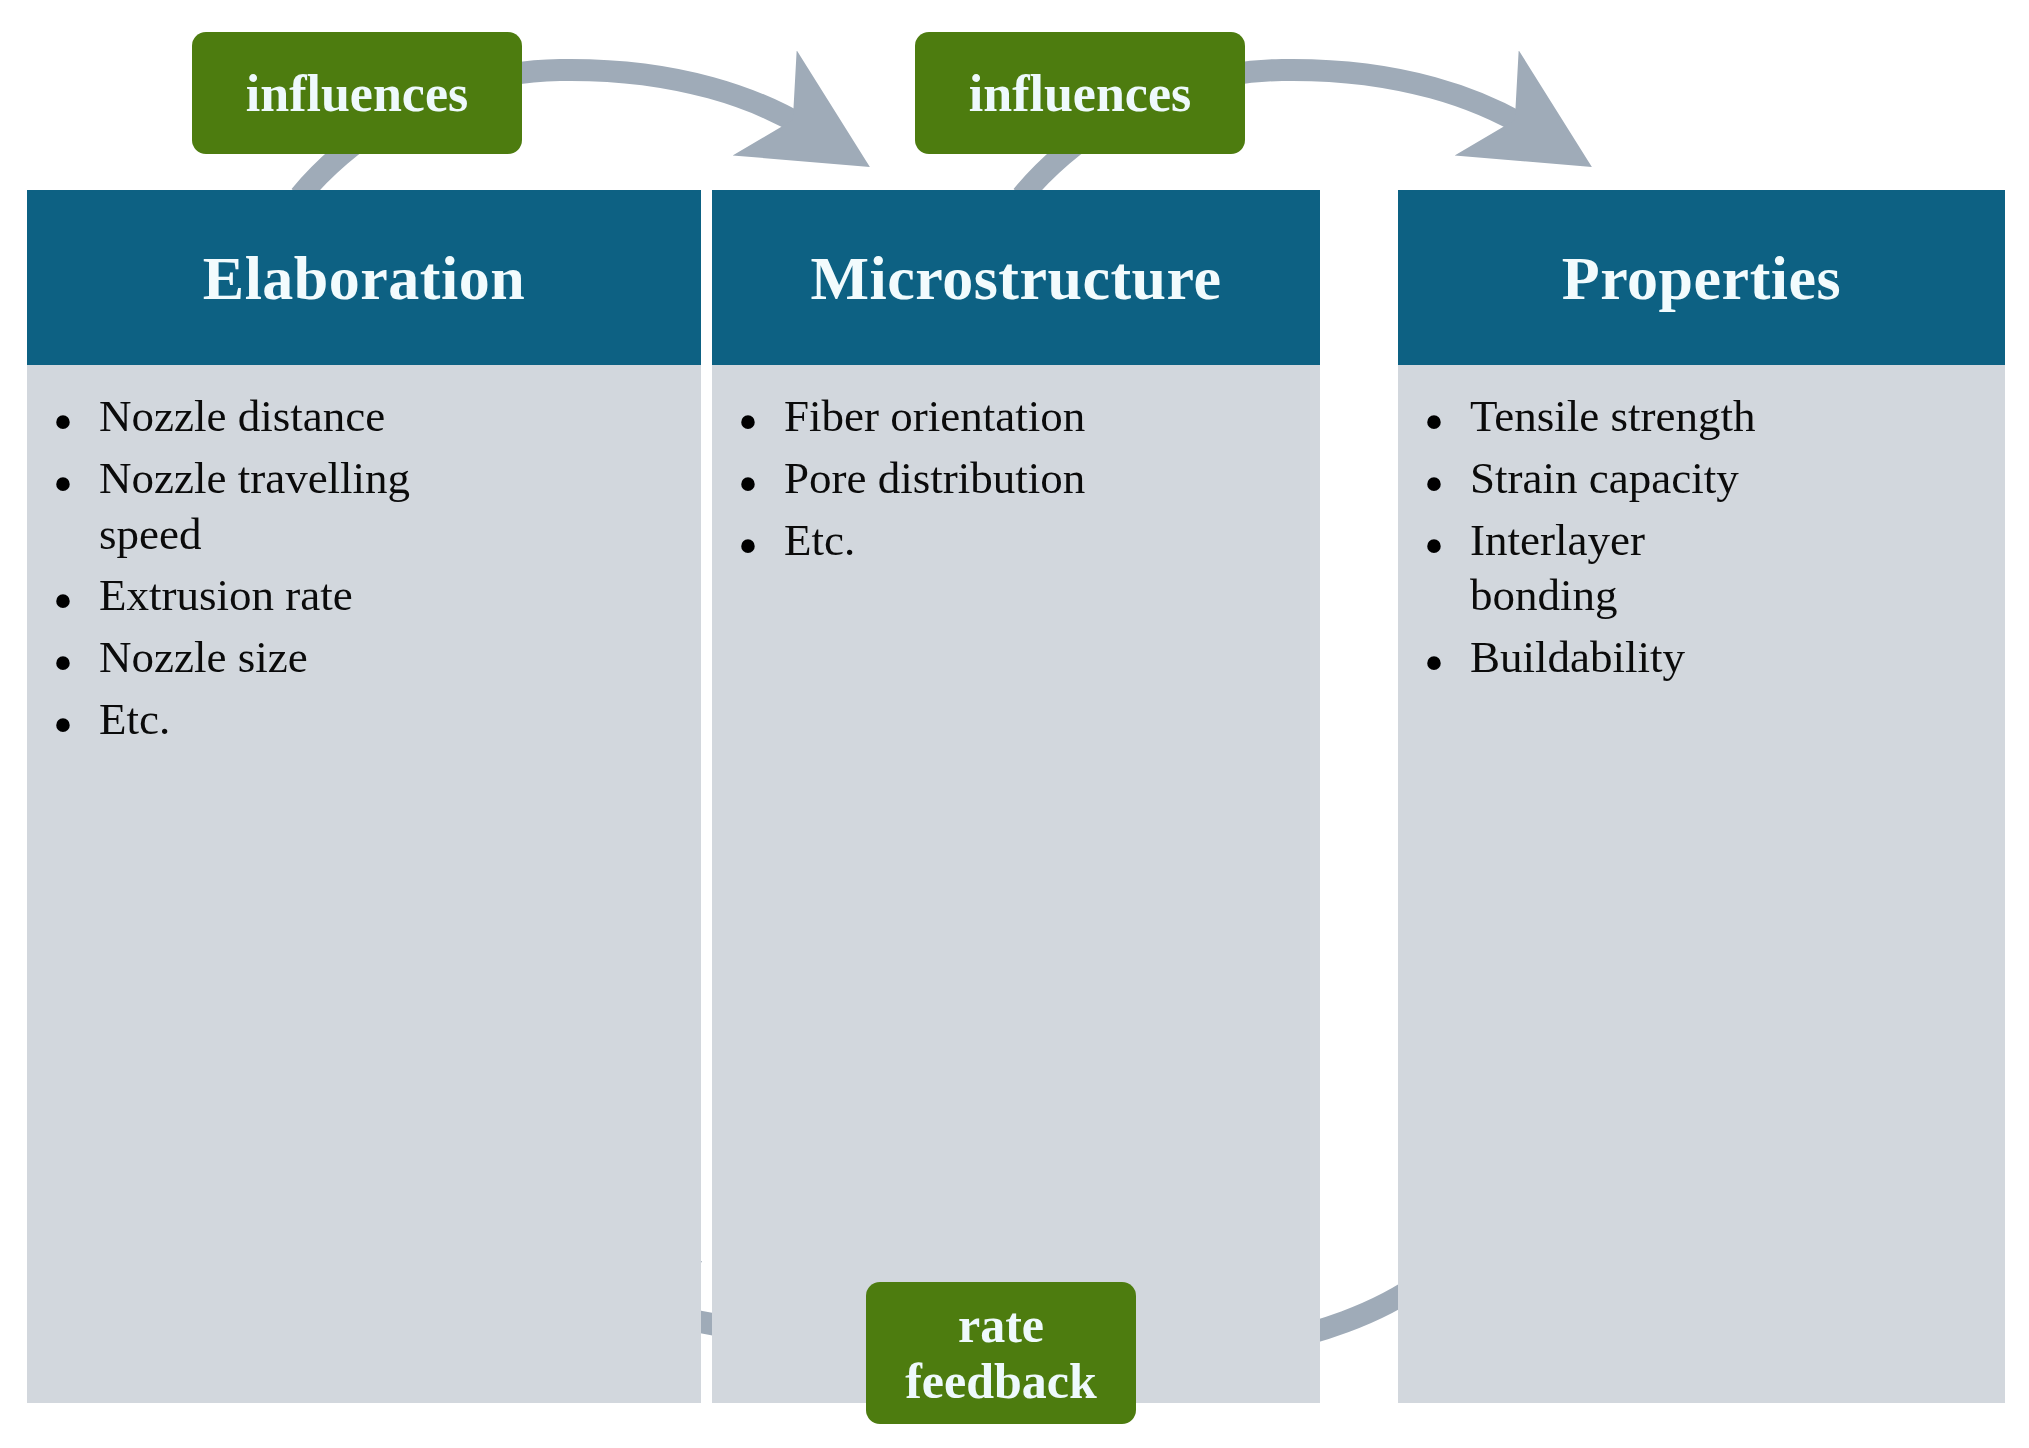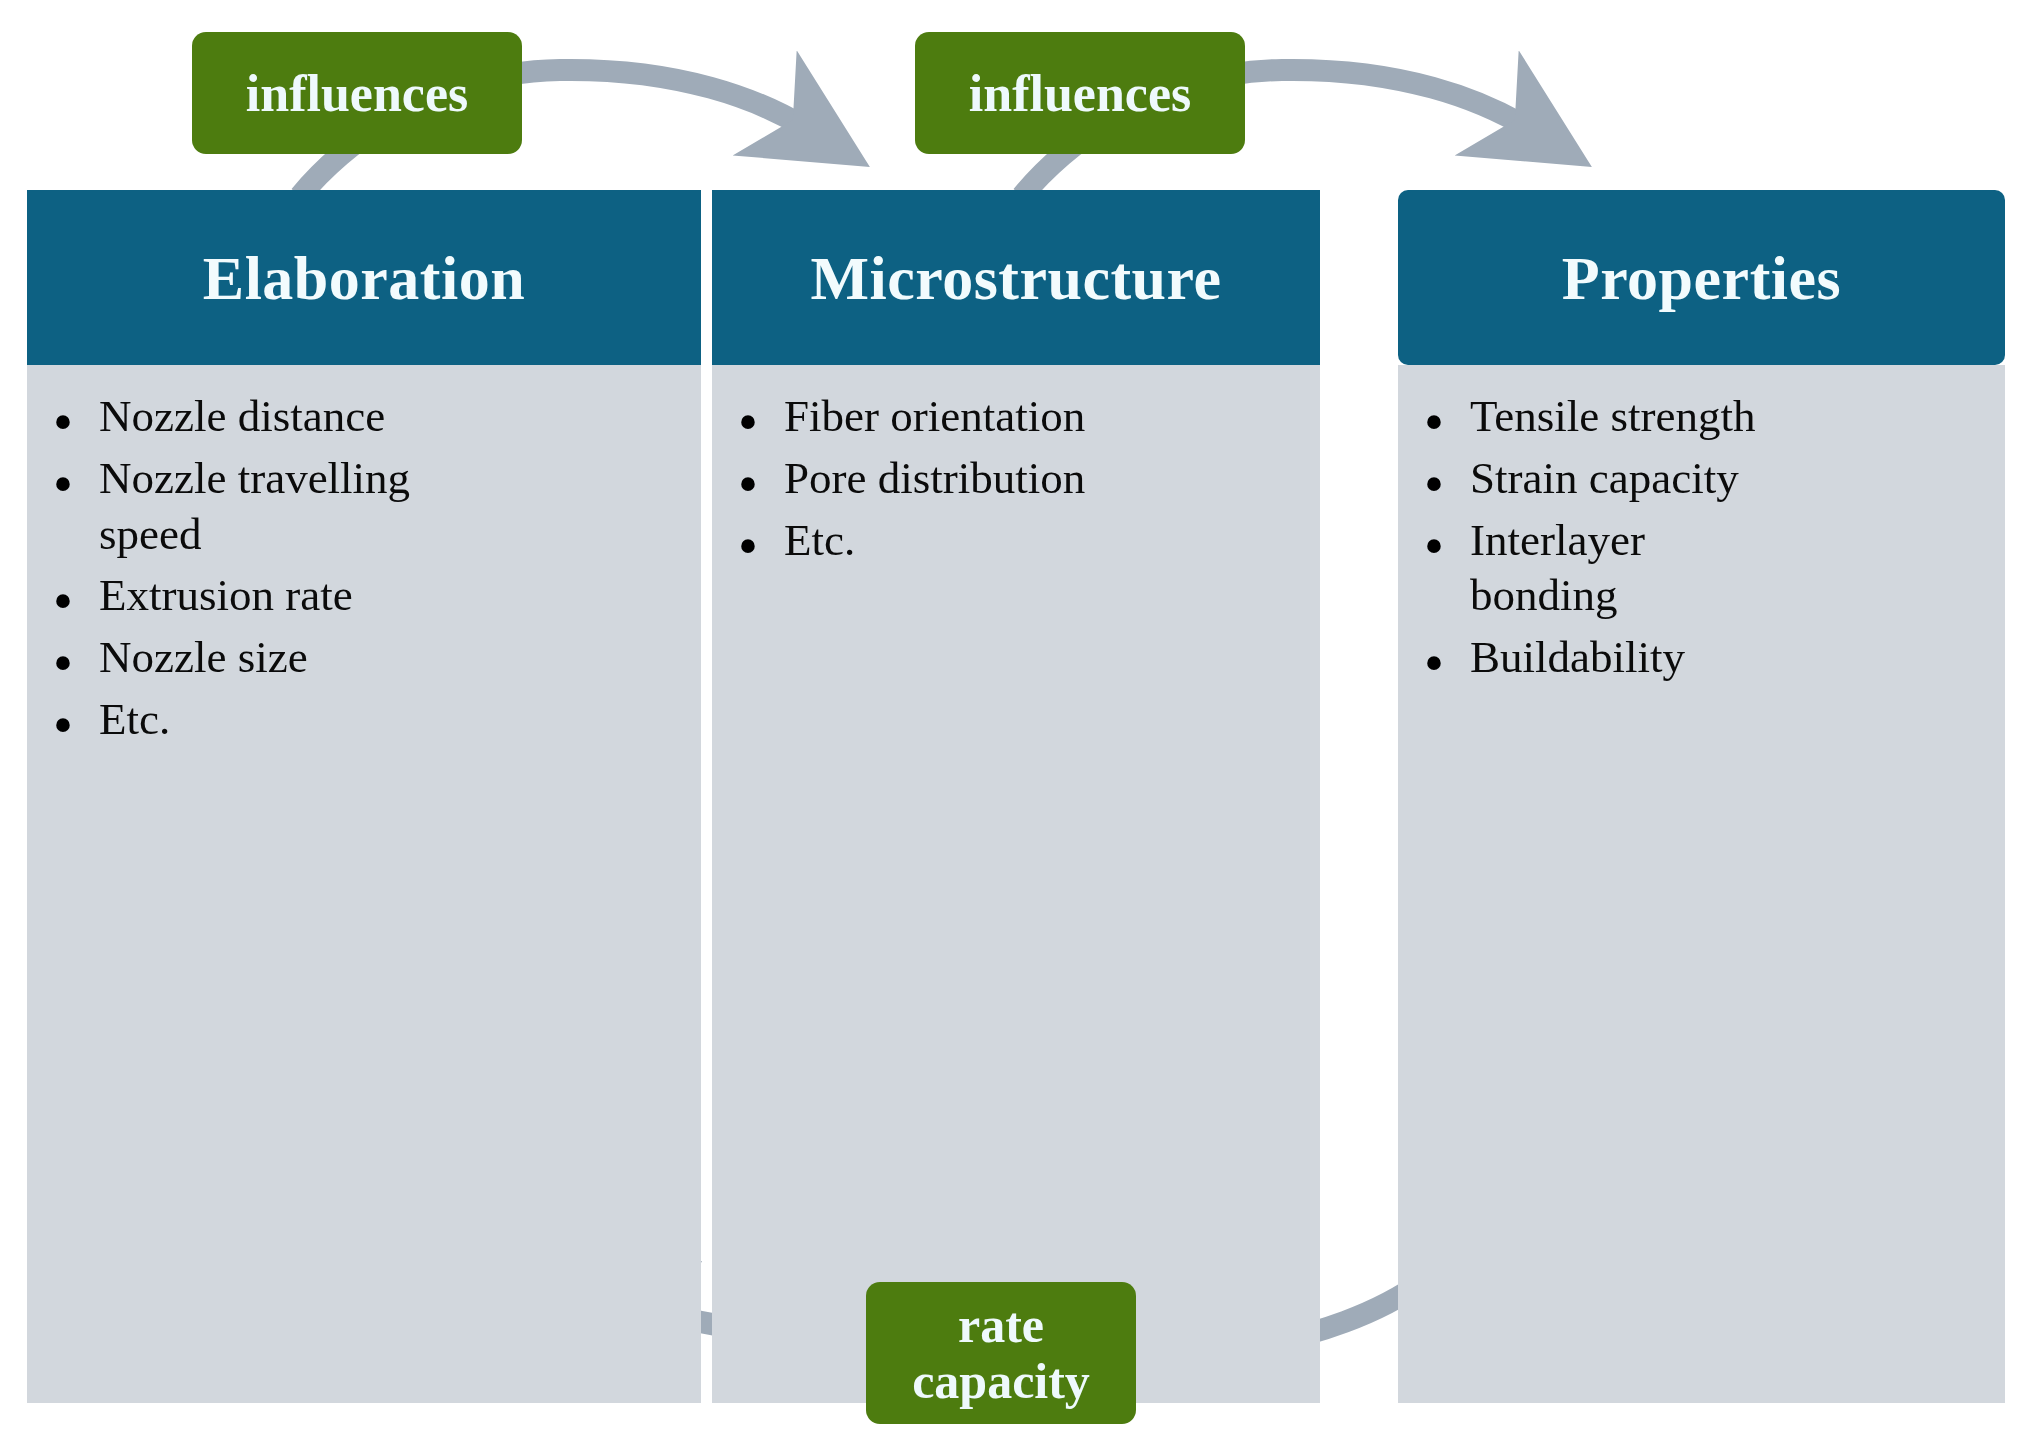--- a/index.html
+++ b/index.html
@@ -71,21 +71,21 @@
     color: #000000;
   }
 
   
   #panel-elaboration { left: 27px;   top: 190px; width: 674px; }
   #panel-microstructure { left: 712px; top: 190px; width: 608px; }
   #panel-properties { left: 1398px; top: 190px; width: 607px; }
 
   #panel-elaboration   .panel-header { height: 175px; }
   #panel-microstructure .panel-header { height: 175px; }
-  #panel-properties    .panel-header { height: 175px; border-radius: 10px; }
+  #panel-properties    .panel-header { height: 175px; }
 
   #panel-elaboration   .panel-body { height: 1038px; }
   #panel-microstructure .panel-body { height: 1038px; }
   #panel-properties    .panel-body { height: 1038px; }
 
   
   #panel-elaboration   ul.bullets { width: 430px; }
   #panel-microstructure ul.bullets { width: 400px; }
   #panel-properties    ul.bullets { width: 380px; }
 
@@ -177,16 +177,16 @@
       </ul>
     </div>
   </div>
 
   <div class="pill" id="label-influences-1">influences</div>
 
   <div class="pill" id="label-influences-2">influences</div>
 
   <div class="pill" id="label-give-feedback">
     <span>rate</span>
-    <span>capacity</span>
+    <span>feedback</span>
   </div>
 
 </div>
 
 </body></html>

